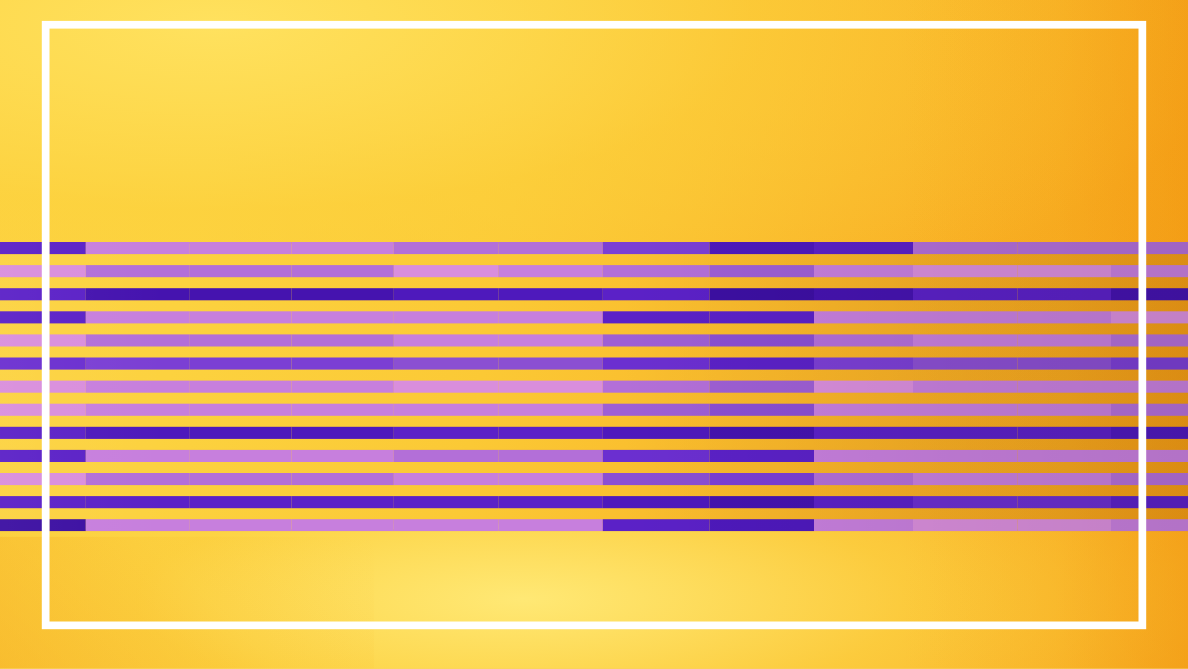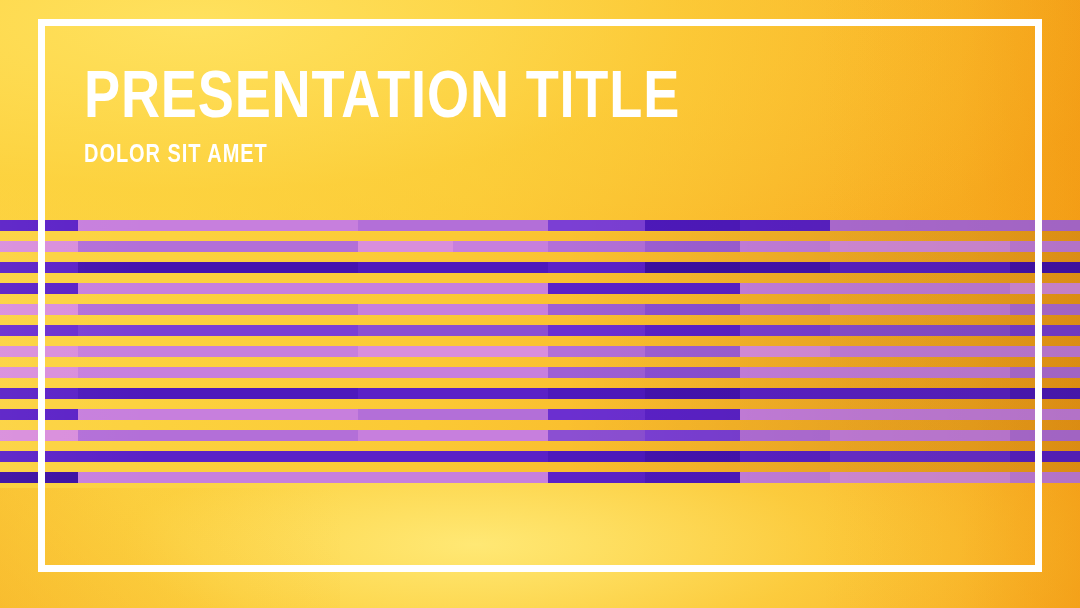--- a/index.html
+++ b/index.html
@@ -362,18 +362,14 @@
         <div class="band-cell" style="width: 90px; background: rgb(199, 127, 221);"></div>
         <div class="band-cell" style="width: 95px; background: rgb(217, 142, 220);"></div>
         <div class="band-cell" style="width: 85px; background: rgb(217, 142, 220);"></div>
         <div class="band-cell" style="width: 70px; background: rgb(199, 127, 221);"></div>
       </div>
       <div class="band-sheen"></div>
   </div>
 
   <div id="frame"></div>
 
-  <div id="text-block">
-    <h1 id="title">PRESENTATION TITLE</h1>
-    <h2 id="subtitle">DOLOR SIT AMET</h2>
-  </div>
 
 </div>
 
 </body></html>

